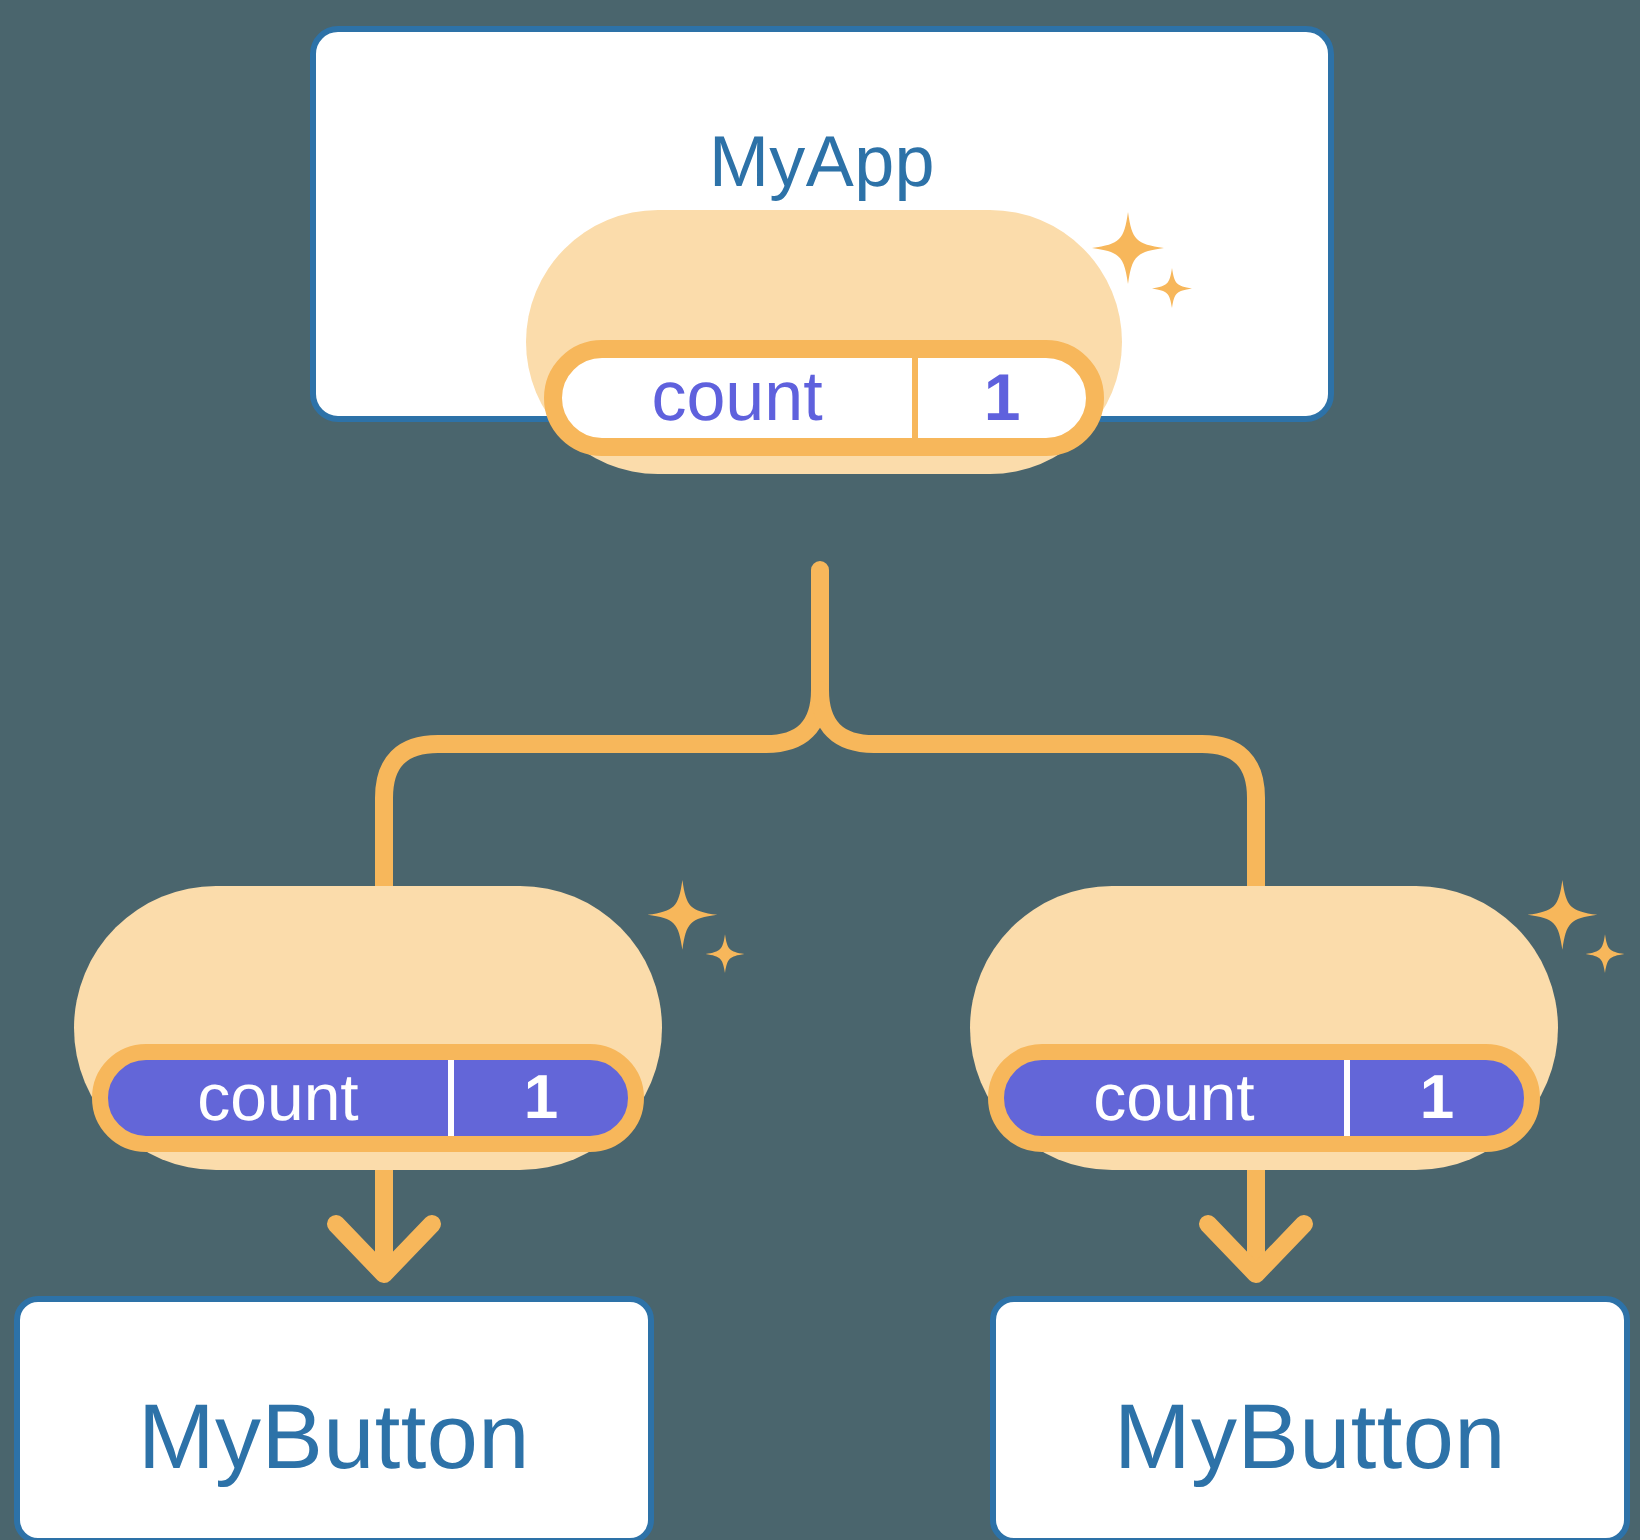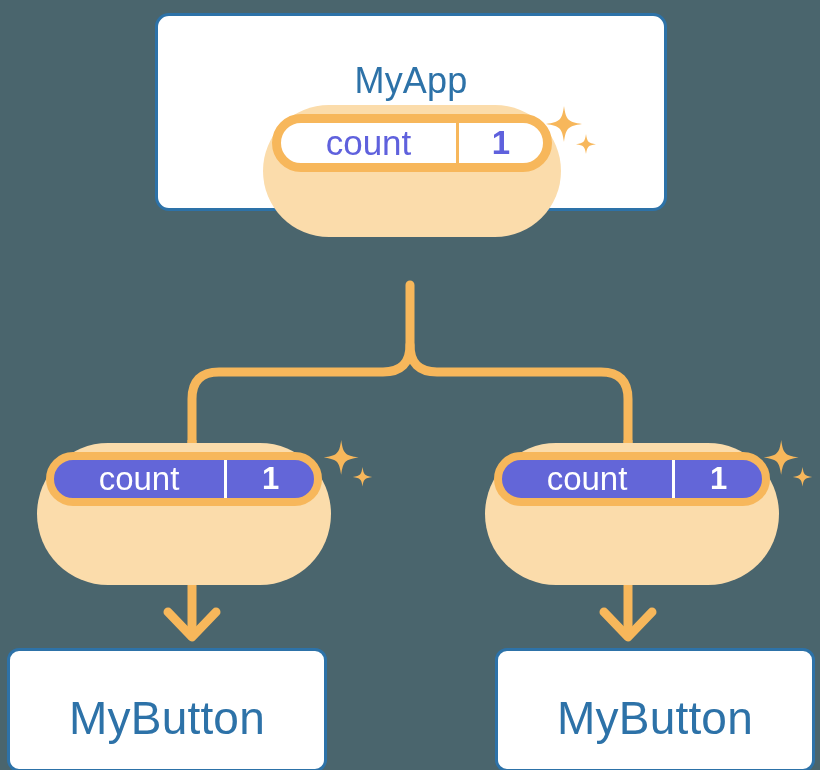--- a/index.html
+++ b/index.html
@@ -43,21 +43,21 @@
   #card-btn-right{left:495px;top:648px;width:320px;height:124px;}
   .btn-card .card-title{top:40px;font-size:46px;}
 
   
   .pill{
     position:absolute;
     z-index:4;
     box-sizing:border-box;
     border-radius:999px;
     display:flex;
-    align-items:flex-start;
+    align-items:flex-end;
   }
   
   .pill::before{
     content:"";
     position:absolute;
     left:-9px;top:-9px;right:-9px;bottom:-9px;
     border-radius:999px;
     background:#fbdcab;
     z-index:-1;
   }

